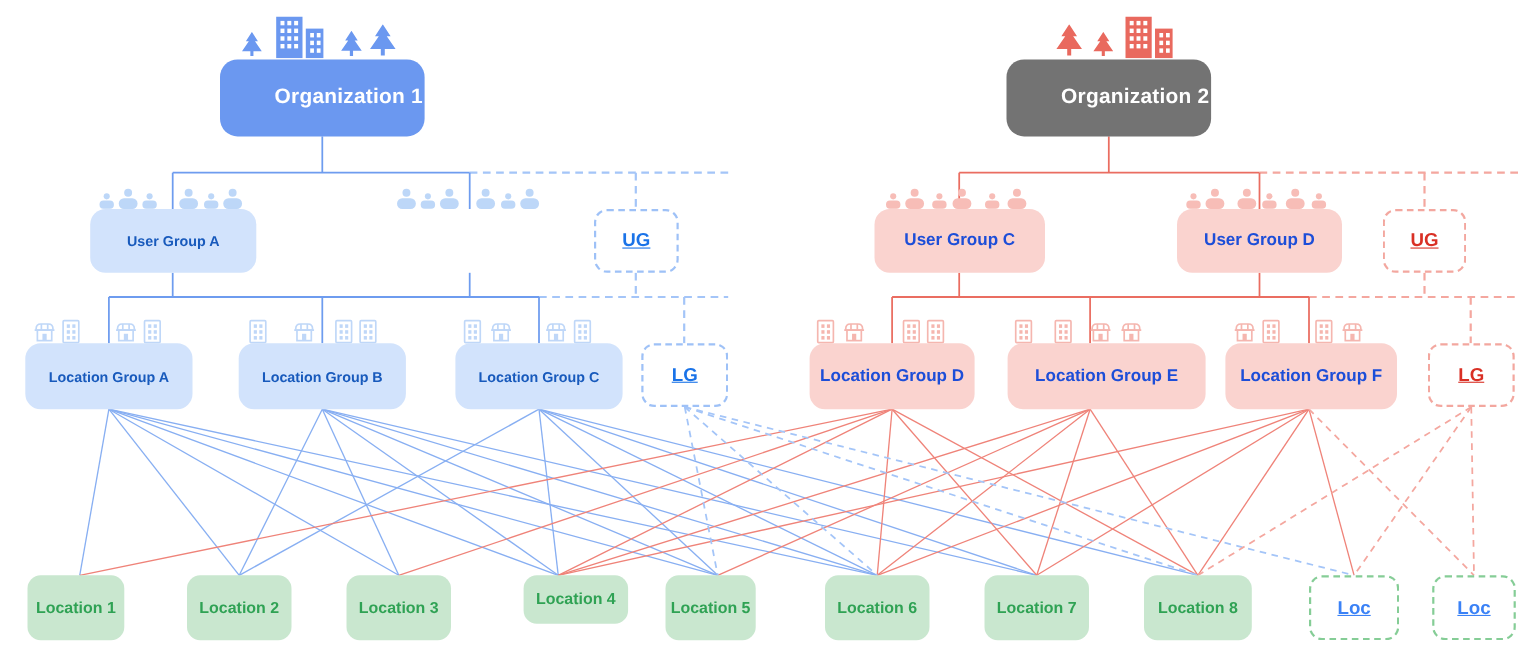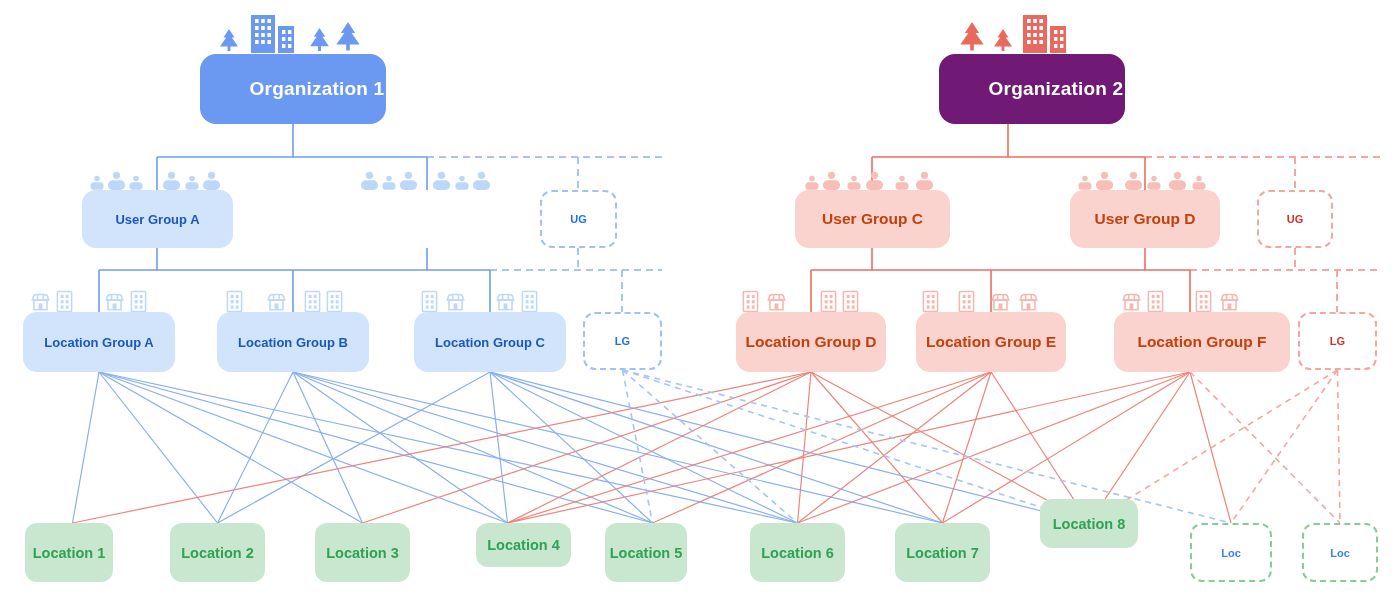--- a/index.html
+++ b/index.html
@@ -7,25 +7,25 @@
     position:relative;width:1400px;height:610px;background:#fff;overflow:hidden;
     font-family:"Liberation Sans",sans-serif;
   }
   #lines{position:absolute;left:0;top:0;z-index:1;}
   .node{
     position:absolute;z-index:3;display:flex;align-items:center;justify-content:center;
     font-weight:700;border-radius:14px;box-sizing:border-box;text-align:center;
   }
   .org{border-radius:16px;color:#ffffff;font-size:19px;letter-spacing:.2px;padding-left:48px;}
   .org-blue{background:#6B98F0;}
-  .org-red{background:#701a75;margin-left:24px;}
+  .org-red{background:#737373;}
   .grp-blue{background:#D2E3FC;color:#185ABC;font-size:13px;}
-  .grp-red{background:#FAD3CF;color:#c2410c;font-size:15.5px;}
+  .grp-red{background:#FAD3CF;color:#1d4ed8;font-size:15.5px;}
   .loc-green{background:#C9E7CF;color:#2FA254;font-size:14.5px;border-radius:12px;}
-  .dash{background:#ffffff;font-size:11px;border-radius:12px;}
+  .dash{background:#ffffff;font-size:17px;border-radius:12px;text-decoration:underline;}
   .dash-blue{border:2px dashed #9EC1F7;color:#1A73E8;}
   .dash-red{border:2px dashed #F3A79F;color:#D93025;}
   .dash-green{border:2px dashed #85CD96;color:#3b82f6;}
   .decor{position:absolute;z-index:2;overflow:visible;}
   .decor-blue{color:#6B98F0;}
   .decor-red{color:#E9695E;}
   .people-blue{color:#BDD7F8;}
   .people-red{color:#F7BDB7;}
   .shops-blue{color:#BFD7F8;}
   .shops-red{color:#F5B6AF;}
@@ -280,24 +280,24 @@
   </div>
   <div class="node grp-blue" style="left:414px;top:312px;width:152px;height:60px;">
     <span>Location Group C</span>
   </div>
   <div class="node dash dash-blue" style="left:583px;top:312px;width:79px;height:58px;">
     <span>LG</span>
   </div>
   <div class="node grp-red" style="left:736px;top:312px;width:150px;height:60px;">
     <span>Location Group D</span>
   </div>
-  <div class="node grp-red" style="left:916px;top:312px;width:150px;height:60px;">
+  <div class="node grp-red" style="left:916px;top:312px;width:180px;height:60px;">
     <span>Location Group E</span>
   </div>
-  <div class="node grp-red" style="left:1114px;top:312px;width:176px;height:60px;text-align:center;">
+  <div class="node grp-red" style="left:1114px;top:312px;width:156px;height:60px;text-align:center;">
     <span>Location Group F</span>
   </div>
   <div class="node dash dash-red" style="left:1298px;top:312px;width:79px;height:58px;">
     <span>LG</span>
   </div>
 
   <div class="node loc-green" style="left:25px;top:523px;width:88px;height:59px;">
     <span>Location 1</span>
   </div>
   <div class="node loc-green" style="left:170px;top:523px;width:95px;height:59px;">
@@ -311,21 +311,21 @@
   </div>
   <div class="node loc-green" style="left:605px;top:523px;width:82px;height:59px;">
     <span>Location 5</span>
   </div>
   <div class="node loc-green" style="left:750px;top:523px;width:95px;height:59px;">
     <span>Location 6</span>
   </div>
   <div class="node loc-green" style="left:895px;top:523px;width:95px;height:59px;">
     <span>Location 7</span>
   </div>
-  <div class="node loc-green" style="left:1040px;top:499px;width:98px;height:49px;text-align:center;">
+  <div class="node loc-green" style="left:1040px;top:523px;width:98px;height:59px;text-align:center;">
     <span>Location 8</span>
   </div>
   <div class="node dash dash-green" style="left:1190px;top:523px;width:82px;height:59px;">
     <span>Loc</span>
   </div>
   <div class="node dash dash-green" style="left:1302px;top:523px;width:76px;height:59px;">
     <span>Loc</span>
   </div>
 
 </div>

